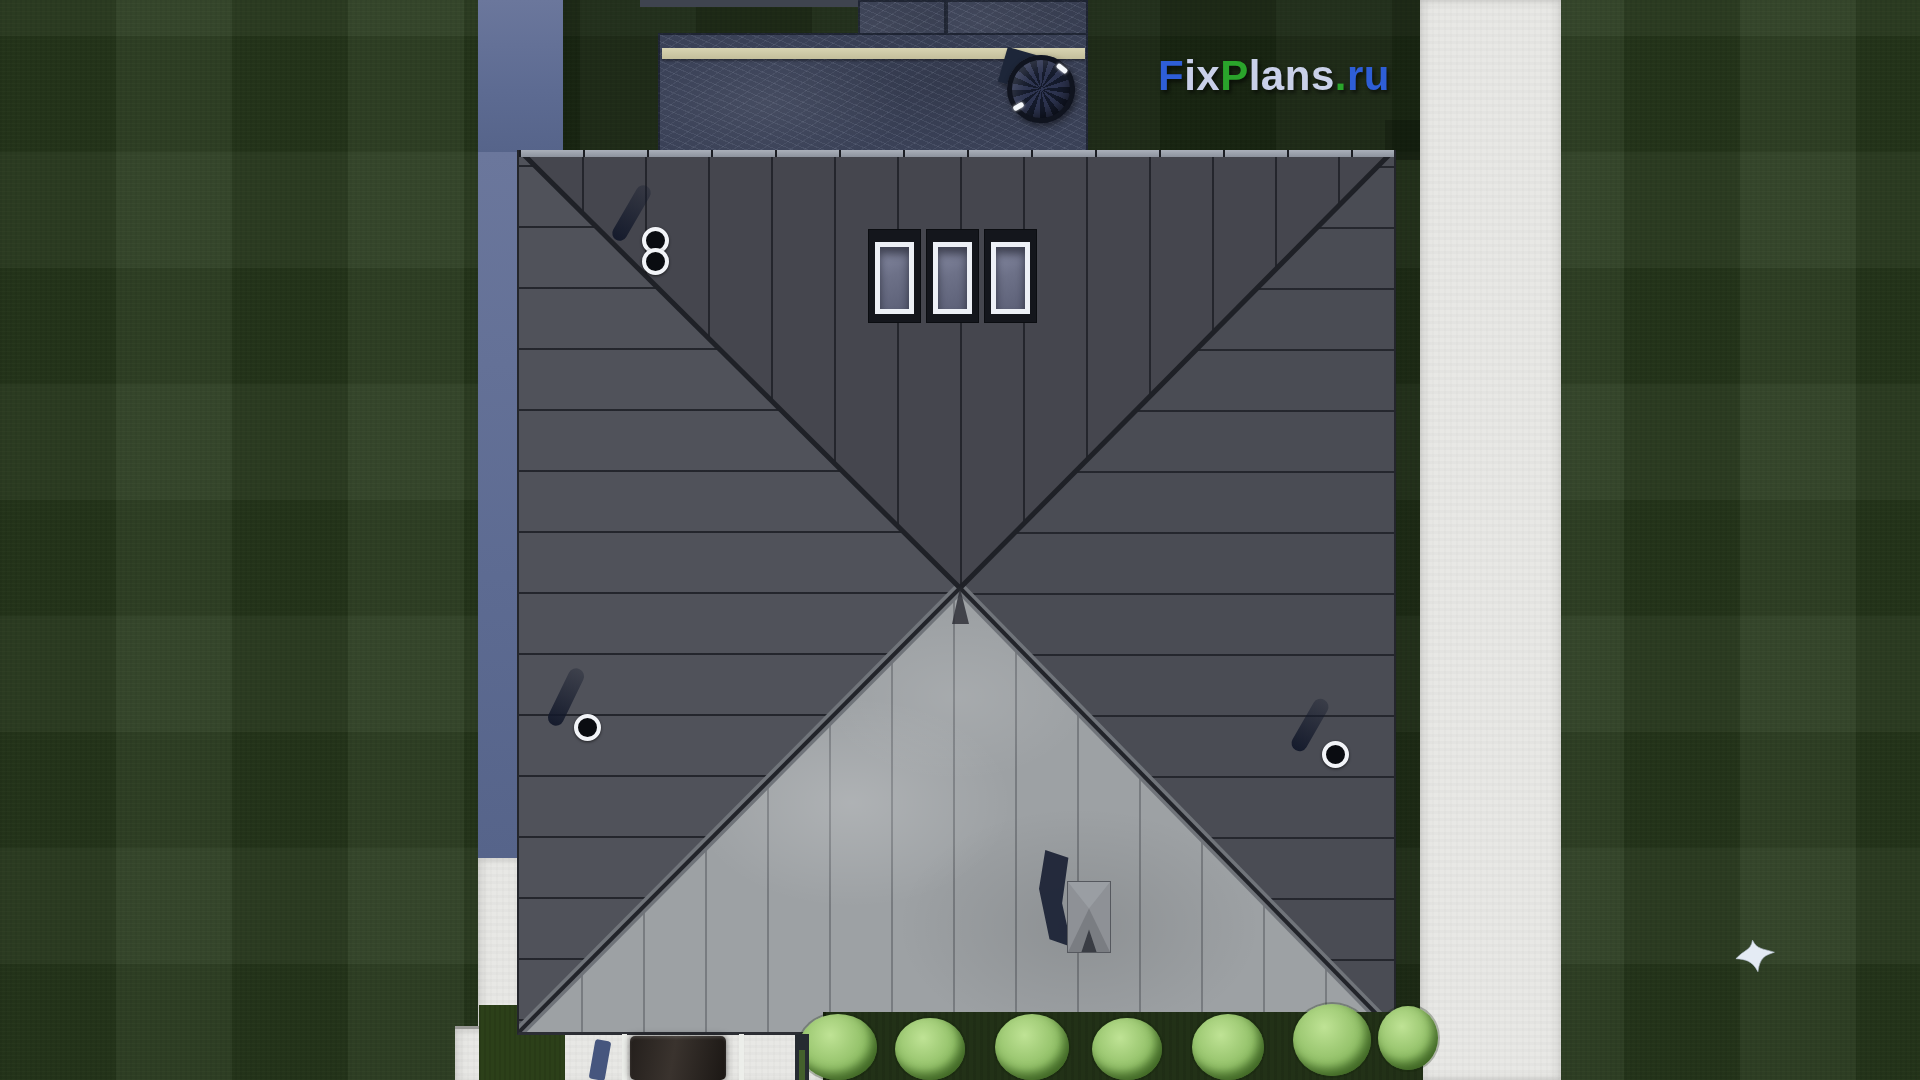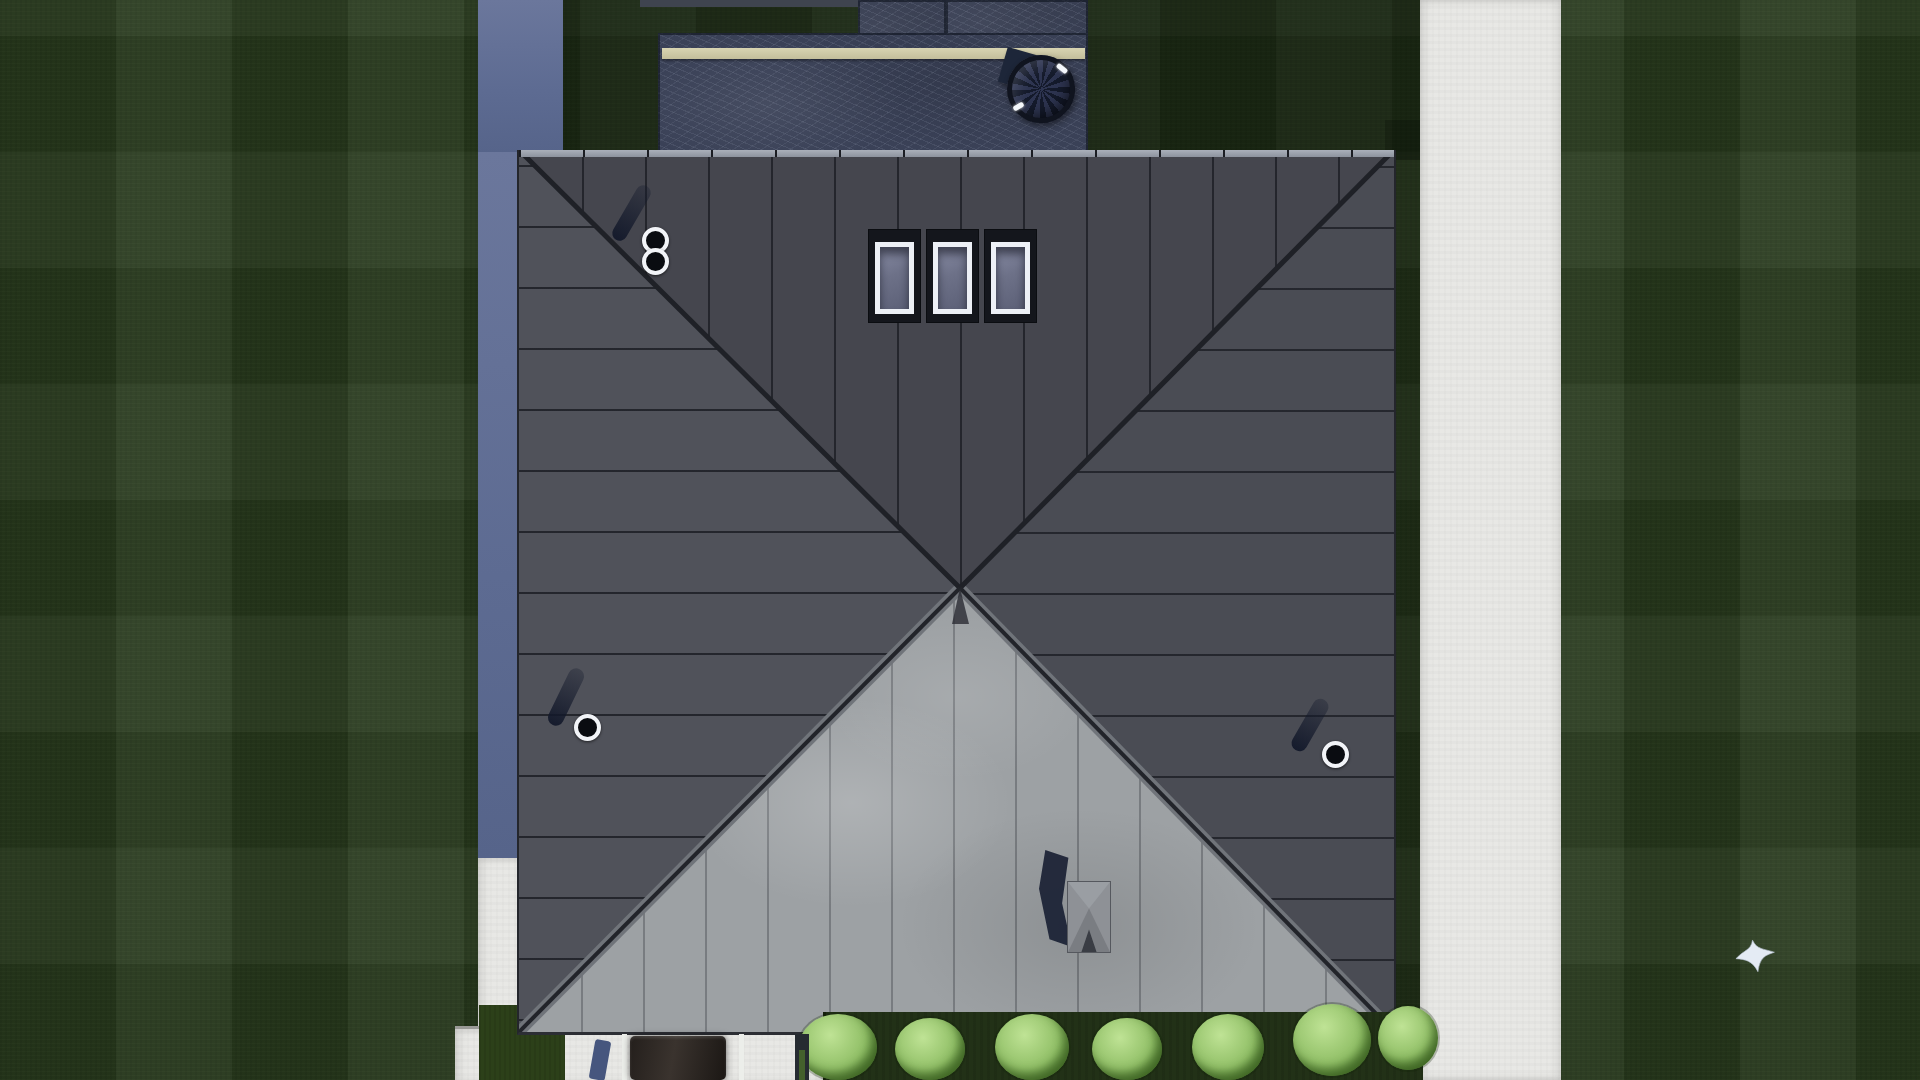--- a/index.html
+++ b/index.html
@@ -121,20 +121,21 @@
   <div class="abs terrace" style="left:858px;top:0;width:88px;height:46px;"></div>
   <div class="abs terrace" style="left:946px;top:0;width:142px;height:36px;"></div>
   <div class="abs" style="left:640px;top:0;width:218px;height:7px;background:#3f444f;"></div>
   <div class="abs terrace" style="left:658px;top:33px;width:430px;height:119px;"></div>
   <div class="abs bench" style="left:662px;top:48px;width:423px;height:11px;"></div>
   <div class="abs chair-table" style="left:1002px;top:52px;width:42px;height:36px;"></div>
   <div class="abs chair" style="left:1007px;top:55px;width:68px;height:68px;"></div>
   <div class="abs chair-glint" style="left:1056px;top:66px;width:12px;height:5px;transform:rotate(38deg);"></div>
   <div class="abs chair-glint" style="left:1013px;top:104px;width:11px;height:5px;transform:rotate(-30deg);"></div>
 
+  <div class="abs watermark" style="left:1158px;top:52px;"><span style="color: rgb(46, 94, 215);">F</span><span style="color: rgb(201, 208, 233);">ix</span><span style="color: rgb(42, 164, 43);">P</span><span style="color: rgb(201, 208, 233);">lans</span><span style="color: rgb(42, 164, 43);">.</span><span style="color: rgb(46, 94, 215);">ru</span></div>
 
   <div class="abs roof">
     <div class="face face-top"></div>
     <div class="face face-left"></div>
     <div class="face face-right"></div>
     <div class="face face-bottom"></div>
 
     <svg class="abs" style="left:0;top:0;" width="875" height="882" viewBox="0 0 875 882">
       <line x1="441" y1="438" x2="0" y2="882" stroke="#70747a" stroke-width="11"></line>
       <line x1="441" y1="438" x2="875" y2="882" stroke="#70747a" stroke-width="11"></line>

